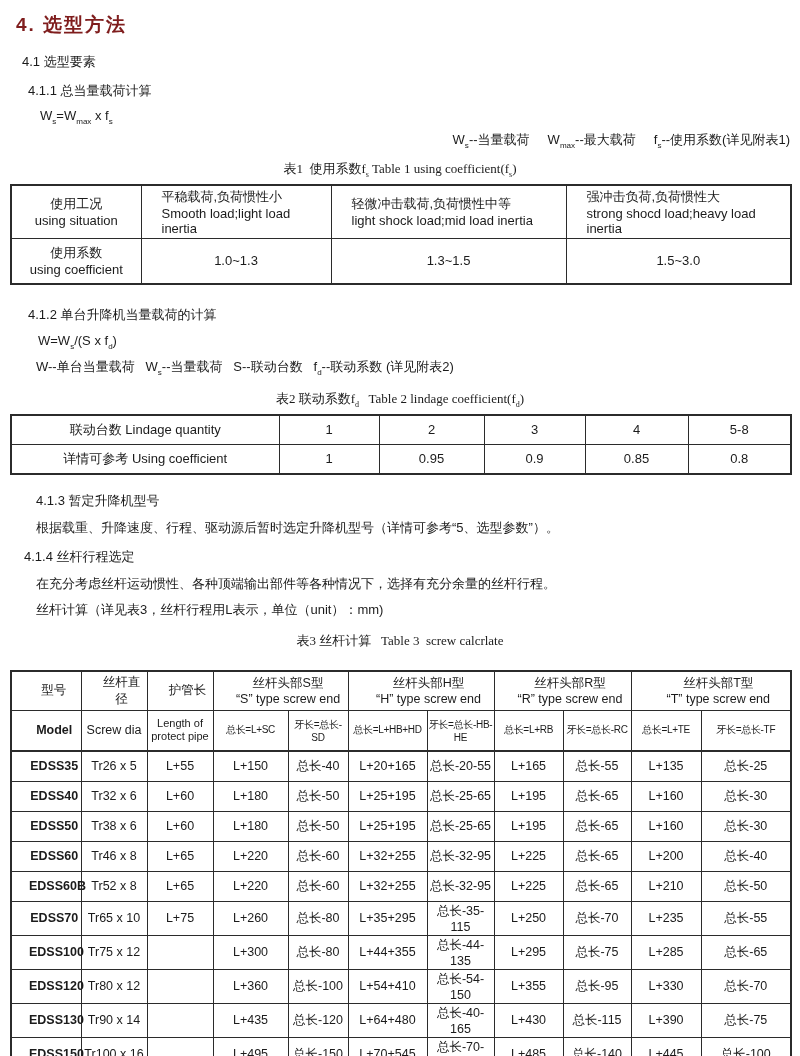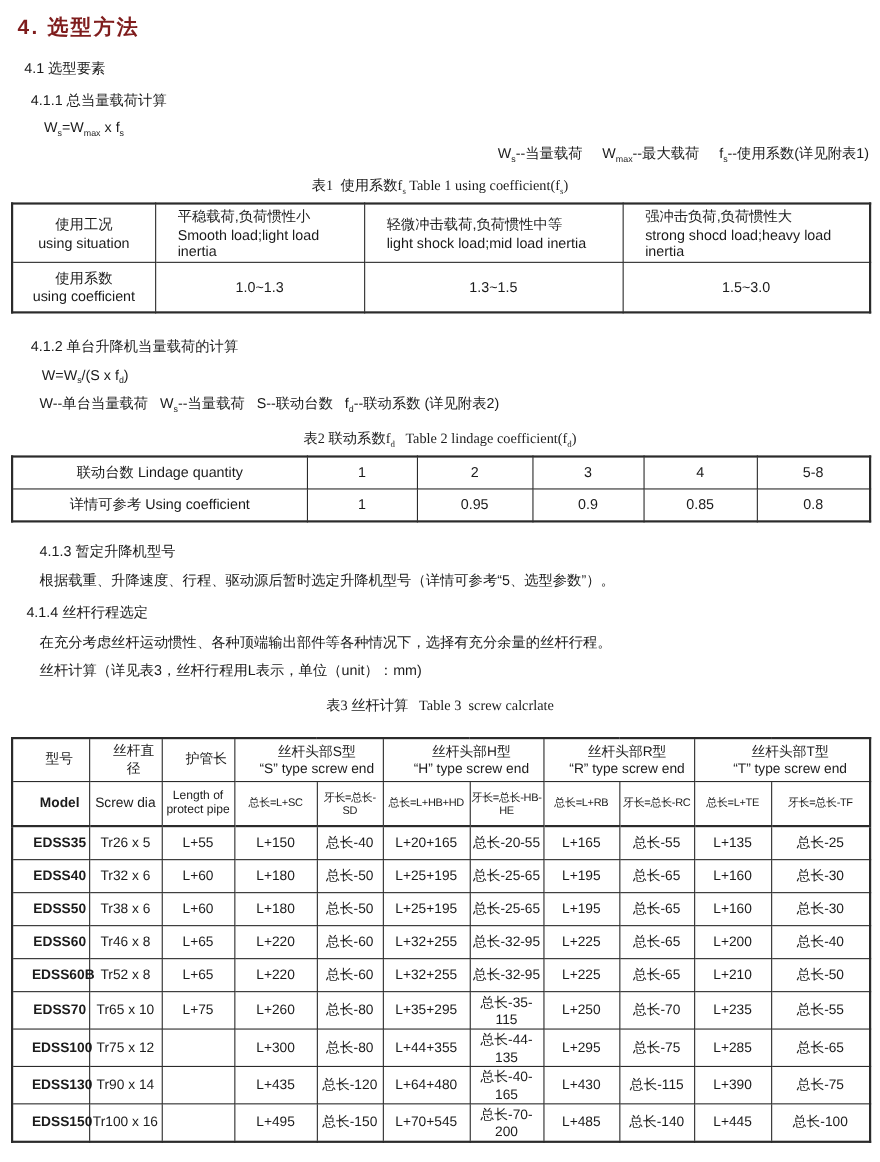--- a/index.html
+++ b/index.html
@@ -283,20 +283,33 @@
           <td>L+300</td>
           <td>总长-80</td>
           <td>L+44+355</td>
           <td>总长-44-135</td>
           <td>L+295</td>
           <td>总长-75</td>
           <td>L+285</td>
           <td>总长-65</td>
         </tr>
 
+        <tr>
+          <td class="model">EDSS120</td>
+          <td>Tr80 x 12</td>
+          <td></td>
+          <td>L+360</td>
+          <td>总长-100</td>
+          <td>L+54+410</td>
+          <td>总长-54-150</td>
+          <td>L+355</td>
+          <td>总长-95</td>
+          <td>L+330</td>
+          <td>总长-70</td>
+        </tr>
 
         <tr>
           <td class="model">EDSS130</td>
           <td>Tr90 x 14</td>
           <td></td>
           <td>L+435</td>
           <td>总长-120</td>
           <td>L+64+480</td>
           <td>总长-40-165</td>
           <td>L+430</td>

